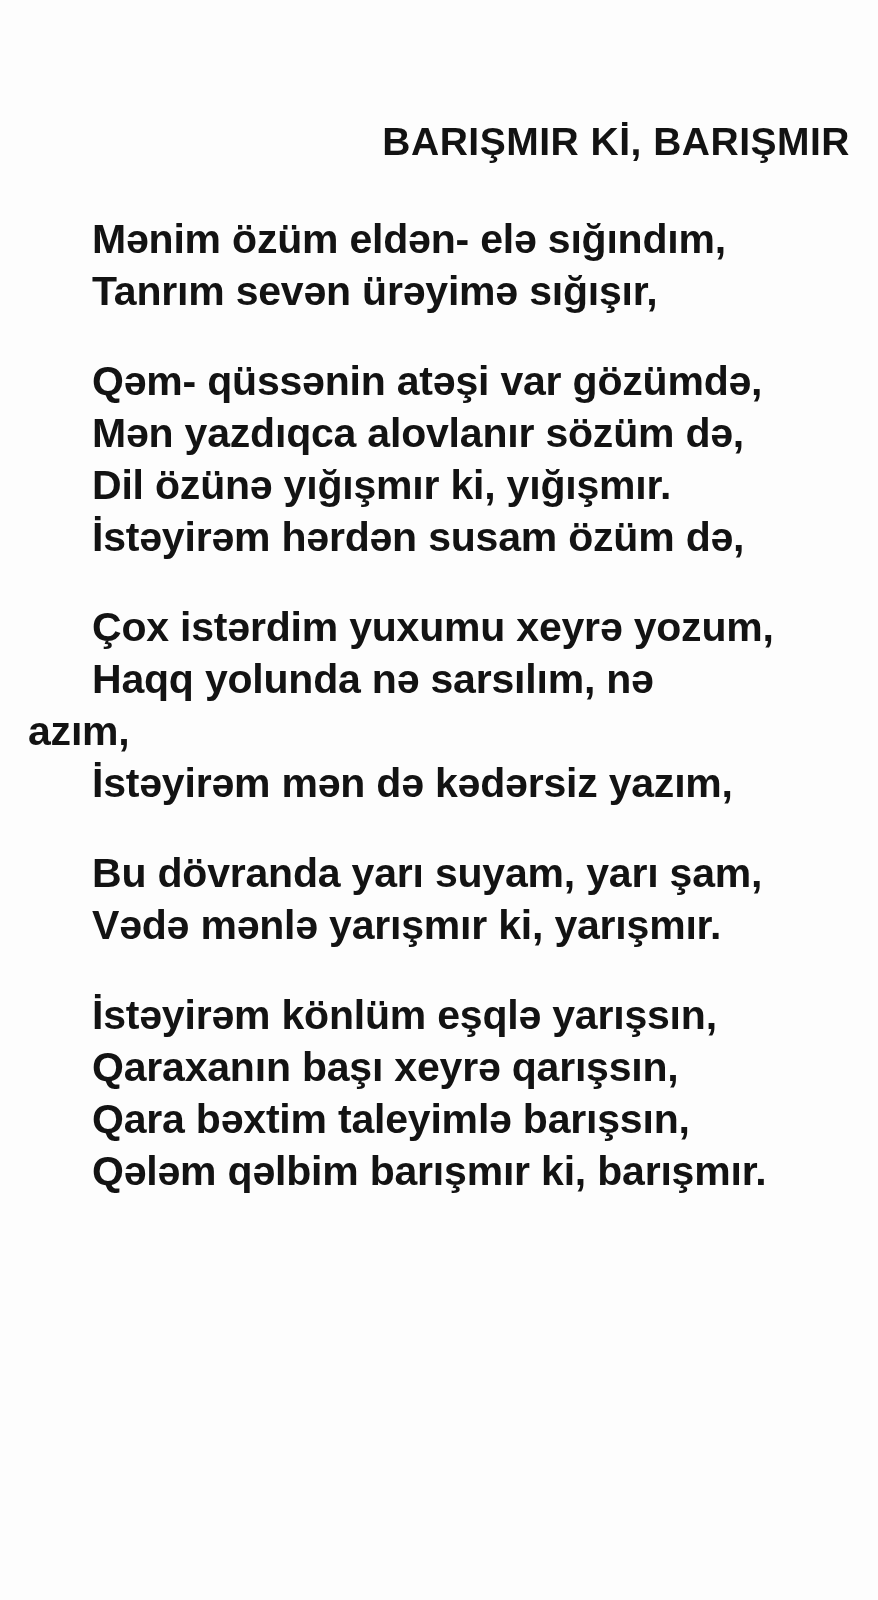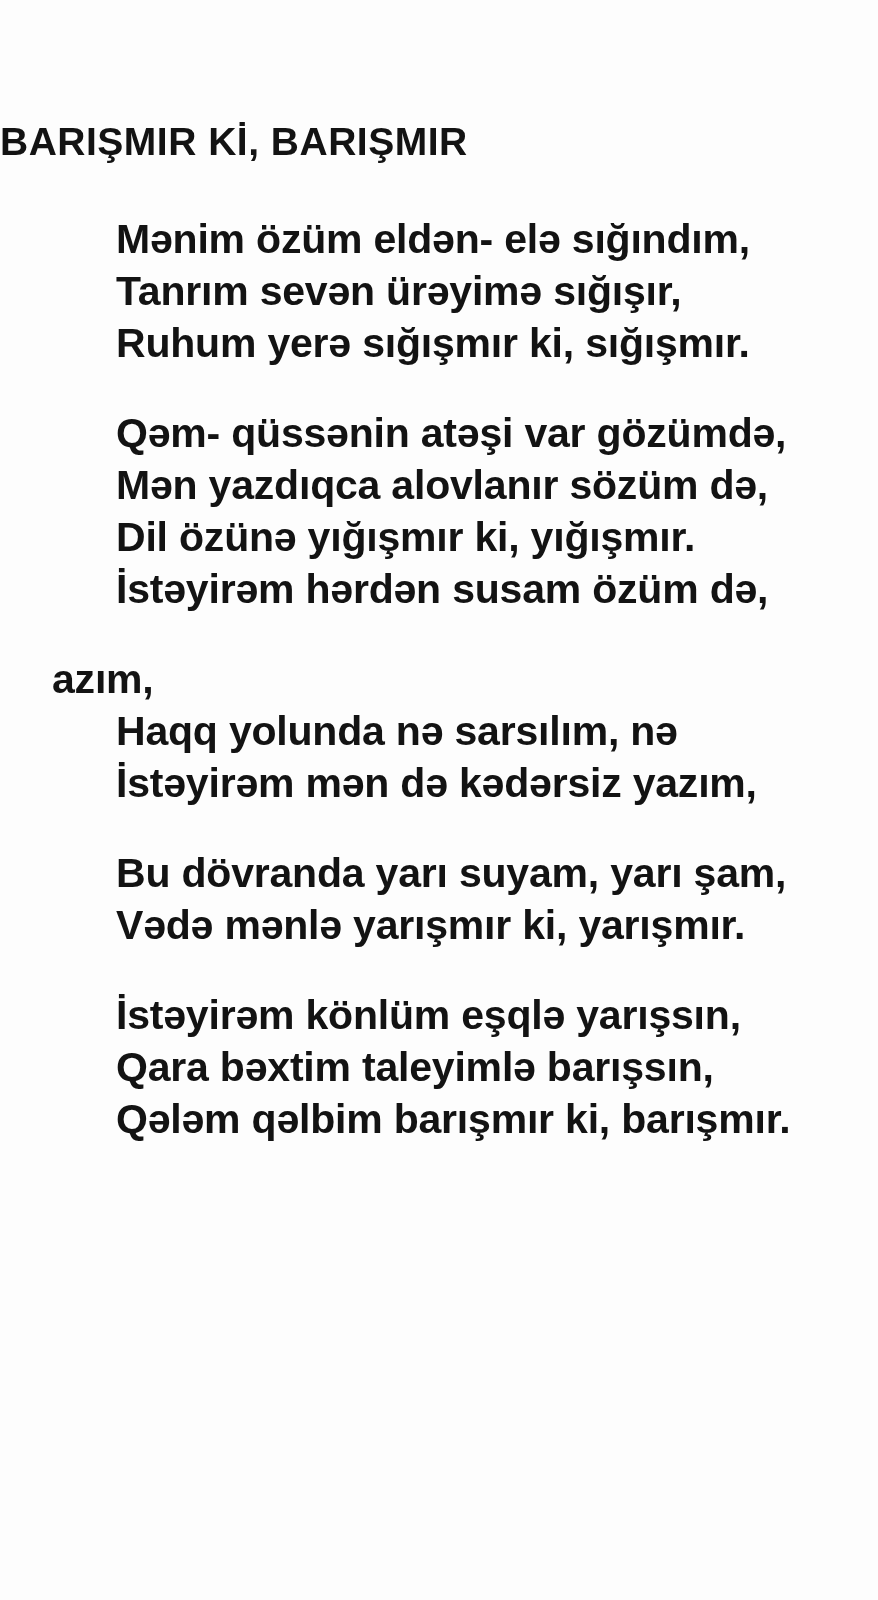--- a/index.html
+++ b/index.html
@@ -16,31 +16,30 @@
     position: relative;
     width: 878px;
     height: 1600px;
     background: #fdfdfd;
     color: #131313;
     font-family: "Liberation Sans", "DejaVu Sans", sans-serif;
     font-weight: bold;
   }
   .title {
     margin: 116px 28px 45px 0;
-    text-align: left;
+    text-align: right;
     font-size: 39px;
     line-height: 52px;
     font-weight: bold;
     letter-spacing: 0.5px;
     white-space: nowrap;
   }
   .poem {
     padding-left: 92px;
     padding-right: 10px;
-    margin-left: 24px;
   }
   .stanza {
     margin: 0 0 38px 0;
   }
   .line {
     font-size: 41px;
     line-height: 52px;
     white-space: nowrap;
     letter-spacing: -0.2px;
   }
@@ -50,36 +49,37 @@
 </style>
 </head>
 <body>
 
 <div class="page">
   <h1 class="title">BARIŞMIR Kİ, BARIŞMIR</h1>
   <div class="poem">
       <div class="stanza">
         <div class="line">Mənim özüm eldən- elə sığındım,</div>
         <div class="line">Tanrım sevən ürəyimə sığışır,</div>
-        <div class="line">Ruhum yerə sığışmır ki, sığışmır.</div>
       </div>
       <div class="stanza">
         <div class="line">Qəm- qüssənin atəşi var gözümdə,</div>
         <div class="line">Mən yazdıqca alovlanır sözüm də,</div>
         <div class="line">Dil özünə yığışmır ki, yığışmır.</div>
         <div class="line">İstəyirəm hərdən susam özüm də,</div>
       </div>
       <div class="stanza">
+        <div class="line">Çox istərdim yuxumu xeyrə yozum,</div>
+        <div class="line">Haqq yolunda nə sarsılım, nə</div>
         <div class="line outdent">azım,</div>
-        <div class="line">Haqq yolunda nə sarsılım, nə</div>
         <div class="line">İstəyirəm mən də kədərsiz yazım,</div>
       </div>
       <div class="stanza">
         <div class="line">Bu dövranda yarı suyam, yarı şam,</div>
         <div class="line">Vədə mənlə yarışmır ki, yarışmır.</div>
       </div>
       <div class="stanza">
         <div class="line">İstəyirəm könlüm eşqlə yarışsın,</div>
+        <div class="line">Qaraxanın başı xeyrə qarışsın,</div>
         <div class="line">Qara bəxtim taleyimlə barışsın,</div>
         <div class="line">Qələm qəlbim barışmır ki, barışmır.</div>
       </div>
     </div>
 </div>
 
 </body></html>

